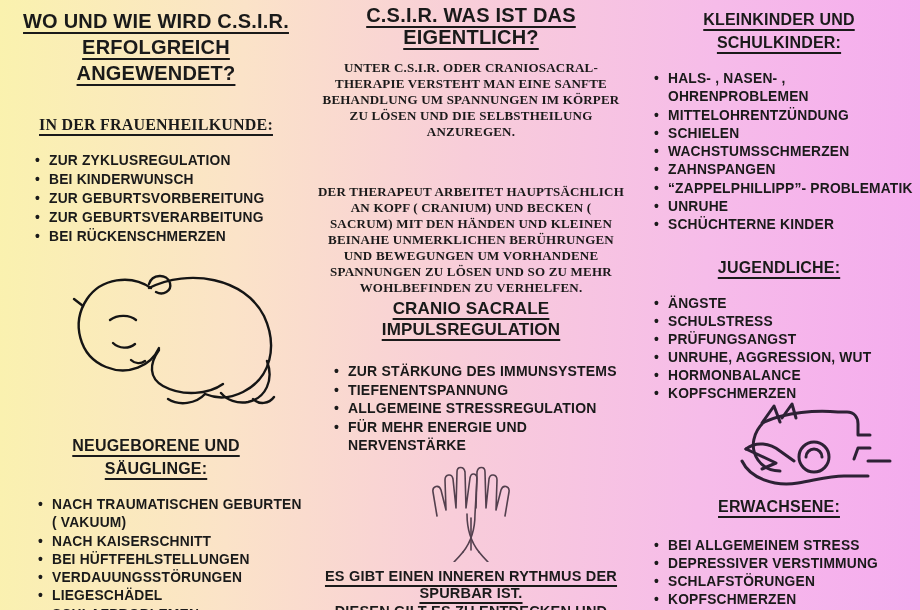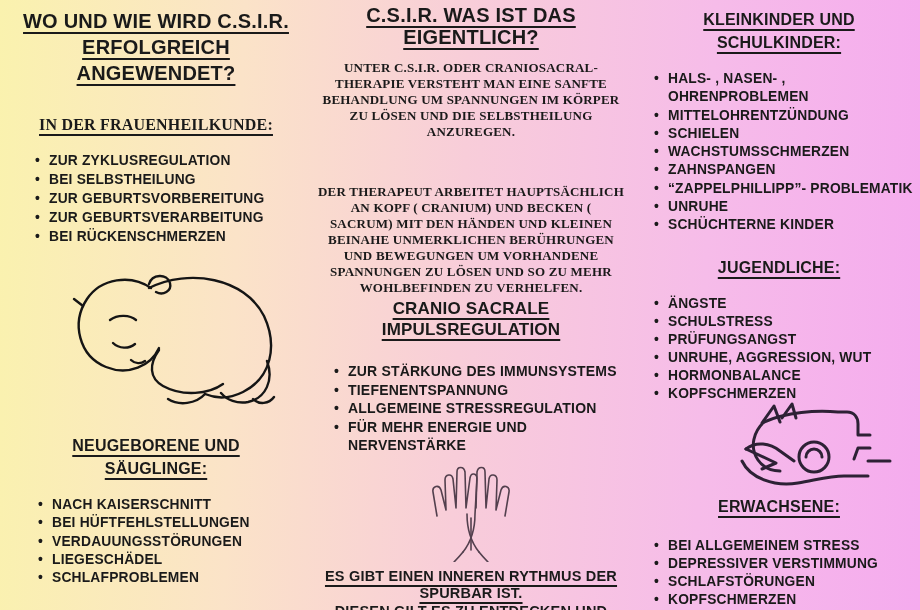--- a/index.html
+++ b/index.html
@@ -57,21 +57,21 @@
 
 <div class="flyer" style="background: linear-gradient(92deg, rgb(250, 242, 174) 0%, rgb(251, 227, 200) 26%, rgb(248, 205, 217) 50%, rgb(246, 188, 233) 76%, rgb(245, 171, 238) 100%); color: rgb(26, 26, 26);">
 
   <section class="col col-left">
     <h1 class="big-title u pre">WO UND WIE WIRD C.S.I.R.
 ERFOLGREICH ANGEWENDET?</h1>
 
     <h2 class="heading u l-heading1">IN DER FRAUENHEILKUNDE:</h2>
     <ul class="list l-list1">
         <li>ZUR ZYKLUSREGULATION</li>
-        <li>BEI SELBSTHEILUNG</li>
+        <li>BEI KINDERWUNSCH</li>
         <li>ZUR GEBURTSVORBEREITUNG</li>
         <li>ZUR GEBURTSVERARBEITUNG</li>
         <li>BEI RÜCKENSCHMERZEN</li>
       </ul>
 
     <svg class="baby-svg" width="252" height="150" viewBox="0 0 250 150">
       <g fill="none" stroke="#151515" stroke-width="2.4" stroke-linecap="round" stroke-linejoin="round">
         <path d="M118,22 C158,2 214,12 233,50 C247,80 240,112 212,126 C200,132 186,133 174,128"></path>
         <path d="M120,22 C100,8 70,12 56,33 C40,57 48,90 75,101 C97,110 120,100 128,82"></path>
         <path d="M118,18 C121,8 136,7 139,17 C141,25 132,30 125,26"></path>
@@ -82,20 +82,21 @@
         <path d="M128,84 C118,98 118,112 132,120 C152,131 178,128 192,118"></path>
         <path d="M174,128 C165,138 148,140 137,133"></path>
         <path d="M236,95 C243,114 235,132 217,136 C206,138 196,134 190,127"></path>
         <path d="M222,133 C228,139 238,138 243,131"></path>
       </g>
     </svg>
 
     <h2 class="heading u pre l-heading2">NEUGEBORENE UND
 SÄUGLINGE:</h2>
     <ul class="list l-list2">
+        <li>NACH TRAUMATISCHEN GEBURTEN ( VAKUUM)</li>
         <li>NACH KAISERSCHNITT</li>
         <li>BEI HÜFTFEHLSTELLUNGEN</li>
         <li>VERDAUUNGSSTÖRUNGEN</li>
         <li>LIEGESCHÄDEL</li>
         <li>SCHLAFPROBLEMEN</li>
       </ul>
   </section>
 
   <section class="col col-mid">
     <h1 class="mid-title u">C.S.I.R. WAS IST DAS EIGENTLICH?</h1>

